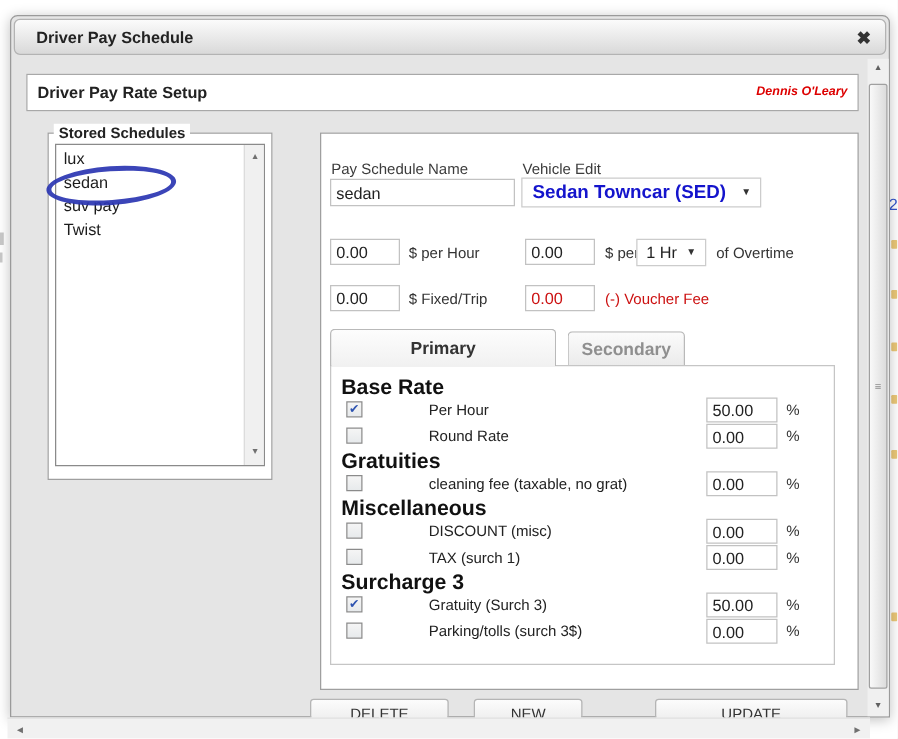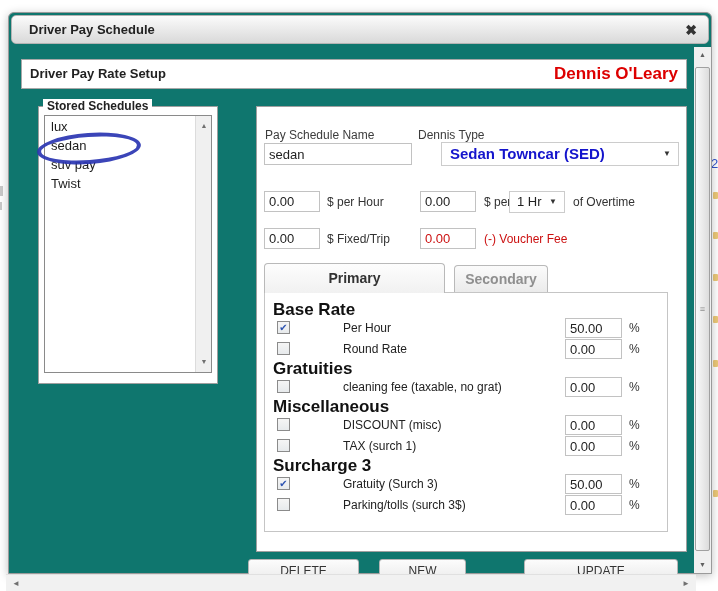--- a/index.html
+++ b/index.html
@@ -7,21 +7,21 @@
   body { font-family:"Liberation Sans", sans-serif; }
   .page { position:relative; width:718px; height:591px; background:#fff; overflow:hidden; }
 
   
   .left-mark { position:absolute; background:#c9c9c9; }
   .bg-num { position:absolute; left:711px; top:156px; color:#3355cc; font-size:13px; }
   .bg-dot { position:absolute; left:713px; width:5px; height:7px; background:#ecc878; border-radius:1px; }
 
   
   .modal { position:absolute; left:8px; top:12px; width:704px; height:562px;
-           background:#0f766e; border:1px solid #9a9a9a; border-radius:6px 6px 0 0;
+           background:#e5e5e5; border:1px solid #9a9a9a; border-radius:6px 6px 0 0;
            box-shadow:0 2px 10px rgba(0,0,0,.25); }
   .titlebar { position:absolute; left:2px; top:2px; width:698px; height:29px;
               background:linear-gradient(#fbfbfb,#d9d9d9); border:1px solid #b3b3b3;
               border-radius:5px; font-size:13px; font-weight:bold; color:#222;
               line-height:27px; padding-left:17px; }
   .close-x { position:absolute; right:11px; top:6px; font-size:14px; font-weight:bold;
              color:#333; cursor:pointer; line-height:16px; }
 
   
   .vscroll { position:absolute; left:685px; top:34px; width:17px; height:526px; background:#f0f0f0; }
@@ -32,22 +32,22 @@
               background:linear-gradient(90deg,#f9f9f9,#dcdcdc); border:1px solid #a0a0a0;
               border-radius:2px; }
   .vs-grip { position:absolute; left:0; right:0; top:50%; margin-top:-6px; text-align:center;
              color:#8f8f8f; font-size:9px; line-height:12px; }
 
   
   .header-box { position:absolute; left:12px; top:46px; width:666px; height:30px;
                 border:1px solid #a8a8a8; background:#fff; }
   .header-title { position:absolute; left:8px; top:0; line-height:28px; font-size:13px;
                   font-weight:bold; color:#222; }
-  .header-user { position:absolute; right:8px; top:0; line-height:28px; font-size:17px;
-                 font-weight:bold; color:#dd0000; }
+  .header-user { position:absolute; right:8px; top:0; line-height:28px; font-size:10px;
+                 font-weight:bold; color:#dd0000;font-style:italic; }
 
   
   .fs { position:absolute; border:1px solid #9f9f9f; background:#fff; }
   .fs-legend { position:absolute; top:-8px; background:#fff; padding:0 4px; font-size:12px;
                font-weight:bold; line-height:14px; }
   .fs-stored { left:17px; top:93px; width:180px; height:278px;margin-left:12px; }
   .fs-stored .fs-legend { left:4px; color:#222; }
   .fs-edit { left:247px; top:93px; width:431px; height:446px; }
   .fs-edit .fs-legend { left:6px; color:#007700; }
 
@@ -66,21 +66,21 @@
   .ellipse { position:absolute; left:-2px; top:26px; width:104px; height:31px;
              border:4px solid #2a35b2; border-radius:50%; transform:rotate(-4deg);
              opacity:.92; pointer-events:none; }
 
   
   .fld-label { position:absolute; font-size:12px; color:#3c3c3c; }
   .txt { position:absolute; border:1px solid #c2c2c2; background:#fff; font-family:"Liberation Sans",sans-serif;
          font-size:13px; color:#222; padding:0 4px; }
   .in-psn { left:7px; top:36px; width:148px; height:22px; }
   .sel { position:absolute; border:1px solid #cccccc; background:#fff; cursor:default; }
-  .sel-vt { left:160px; top:35px; width:238px; height:24px;margin-left:24px; }
+  .sel-vt { left:160px; top:35px; width:192px; height:24px; }
   .sel-vt .sel-text { position:absolute; left:8px; top:0; line-height:22px; font-size:15px;
                       font-weight:bold; color:#1414cc; }
   .sel-arrow { position:absolute; right:7px; top:50%; margin-top:-5px; font-size:8px; color:#333; }
   .money { width:56px; height:21px; }
   .m1 { left:7px; } .m2 { left:163px; }
   .rowA { top:84px; } .rowB { top:121px; }
   .mlab { position:absolute; font-size:12px; color:#333; }
   .sel-ot { left:252px; top:84px; width:56px; height:22px; }
   .sel-ot .sel-text { position:absolute; left:7px; top:0; line-height:20px; font-size:13px; color:#222; }
   .red { color:#cc1111 !important; }
@@ -172,21 +172,21 @@
         </div>
       </div>
       <div class="ellipse"></div>
     </div>
 
     <div class="fs fs-edit">
 
       <span class="fld-label" style="left:8px;top:21px;">Pay Schedule Name</span>
       <input class="txt in-psn" value="sedan" style="">
 
-      <span class="fld-label" style="left:161px;top:21px;">Dennis Type</span>
+      <span class="fld-label" style="left:161px;top:21px;">Vehicle Edit</span>
       <div class="sel sel-vt">
         <span class="sel-text">Sedan Towncar (SED)</span>
         <span class="sel-arrow">▼</span>
       </div>
 
       <input class="txt money m1 rowA" value="0.00" style="">
       <span class="mlab" style="left:70px;top:88px;">$ per Hour</span>
       <input class="txt money m2 rowA" value="0.00" style="">
       <span class="mlab" style="left:227px;top:88px;">$ per</span>
       <div class="sel sel-ot">

